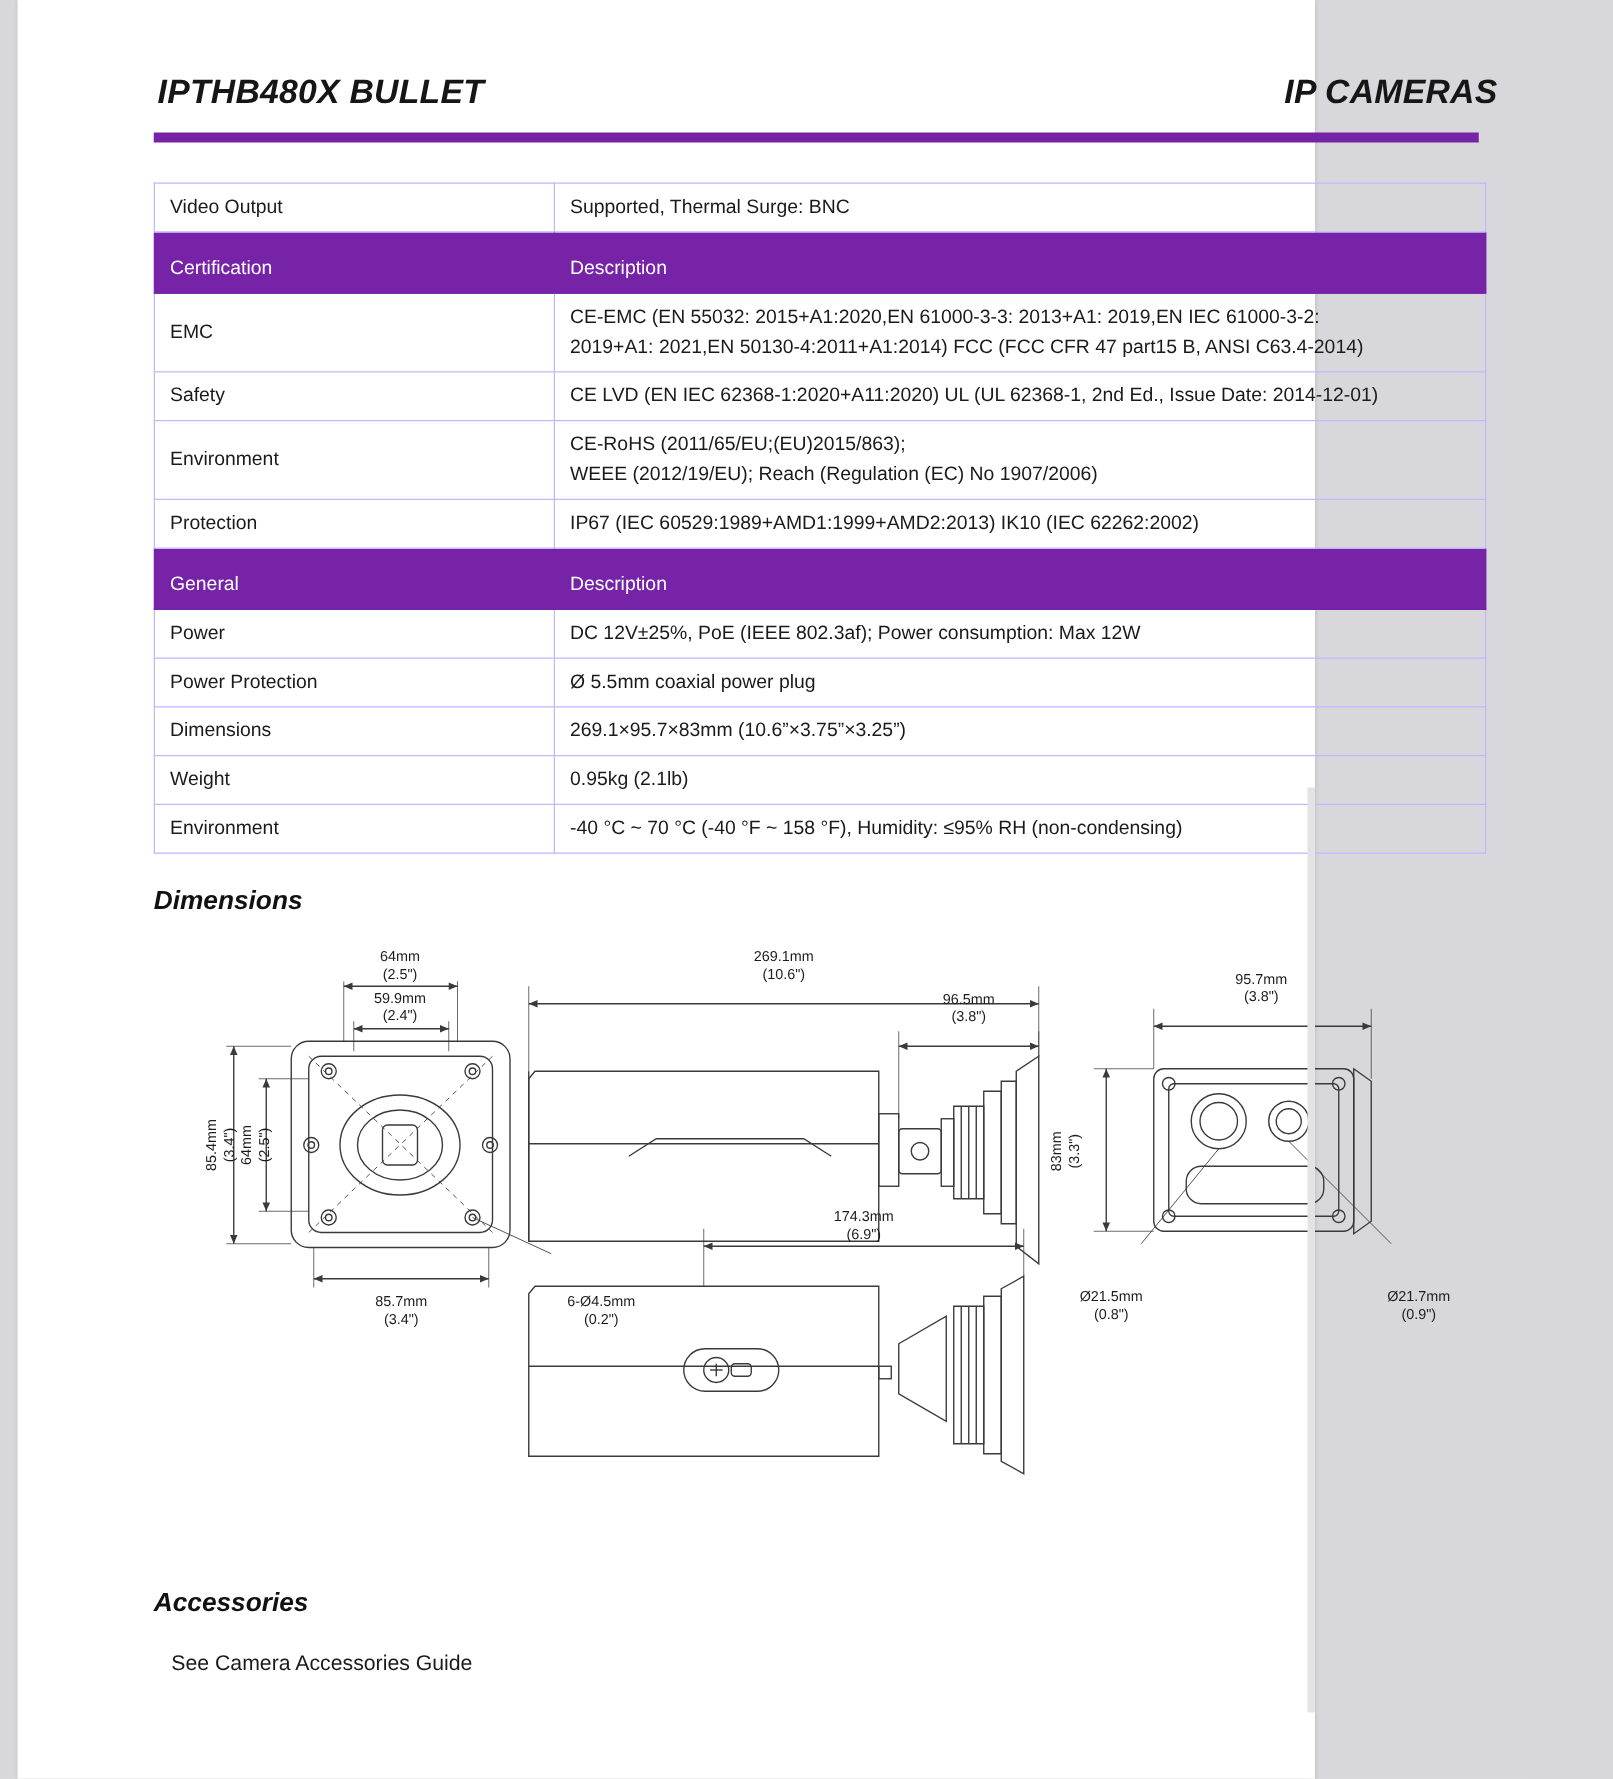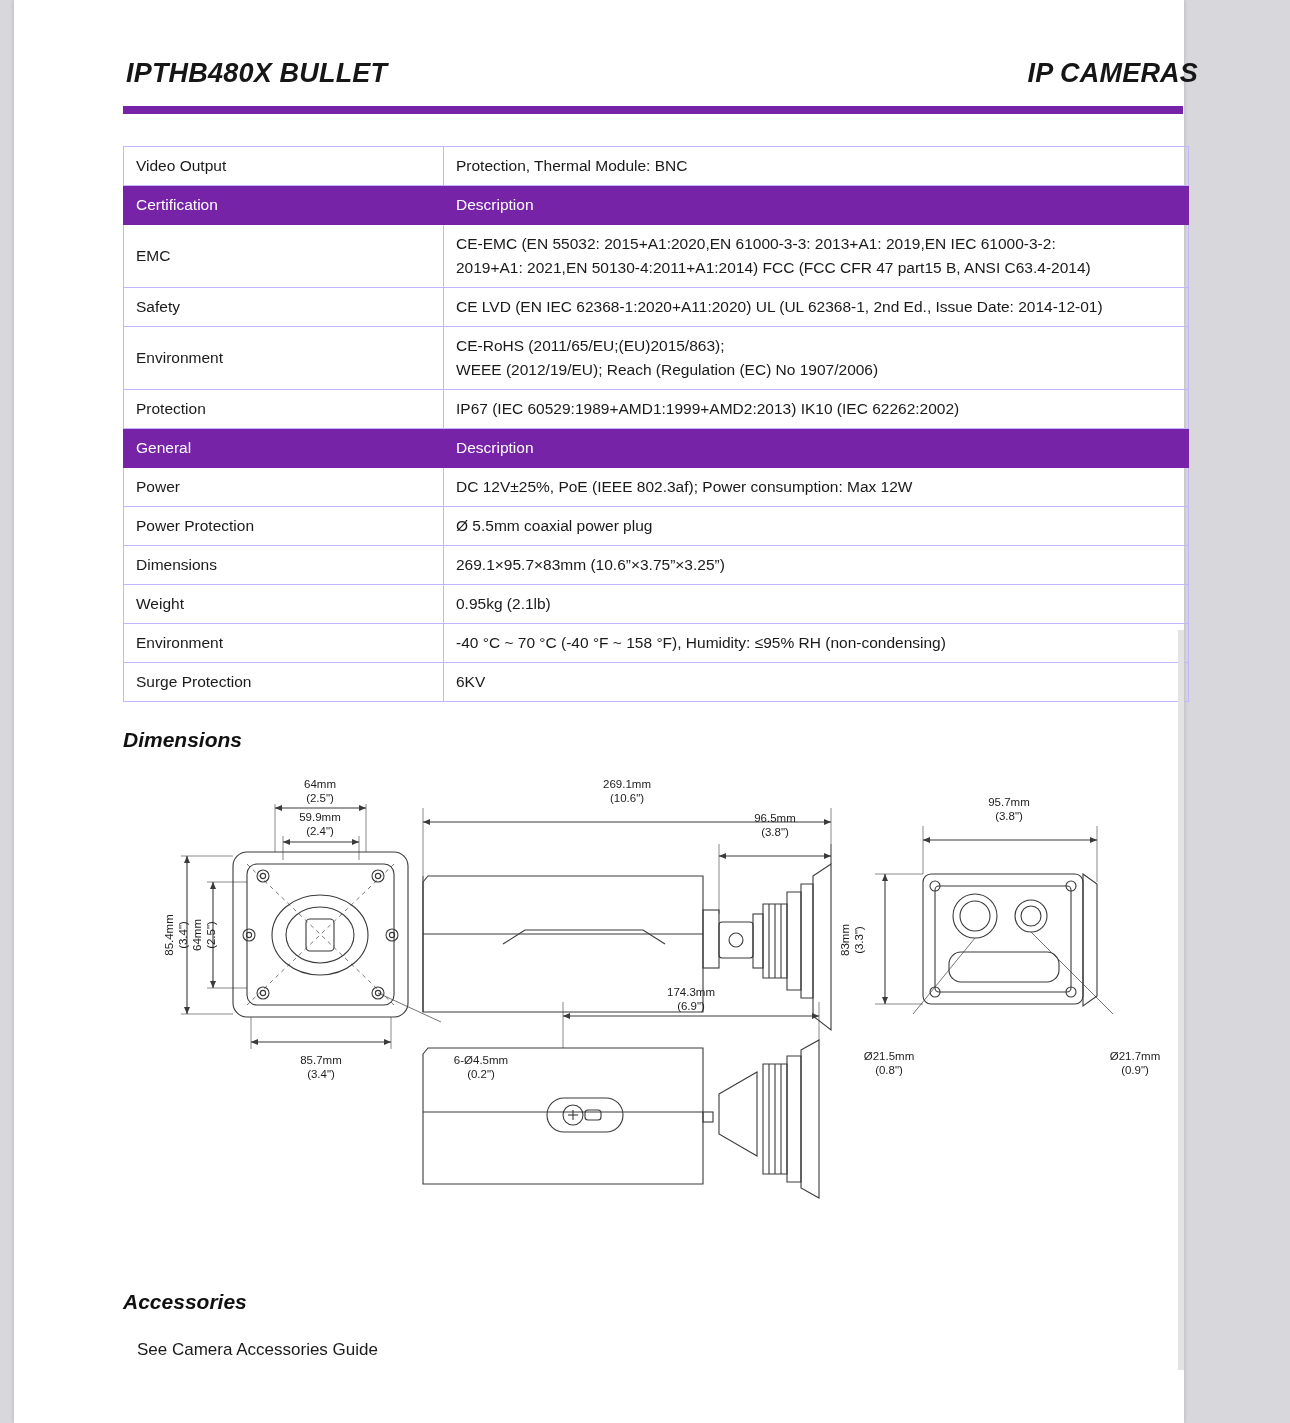--- a/index.html
+++ b/index.html
@@ -10,21 +10,21 @@
   body {
     width: 1290px;
     height: 1423px;
     font-family: "Liberation Sans", sans-serif;
     overflow: hidden;
   }
   .page {
     position: absolute;
     left: 14px;
     top: 0;
-    width: 1170px;
+    width: 1038px;
     height: 1423px;
     background: #ffffff;
     box-shadow: 0 0 4px rgba(0,0,0,0.18);
   }
   .content {
     position: absolute;
     left: 98px;
     top: 0;
     width: 1090px;
   }
@@ -76,21 +76,21 @@
     color: #1a1a1a;
     padding: 7px 12px;
     vertical-align: middle;
     line-height: 1.55;
   }
   td.col-label { width: 295px; }
   tr.section-row td {
     background: #7623a8;
     color: #ffffff;
     border-color: #7623a8;
-    padding-top: 7px;
+    padding-top: 17px;
     padding-bottom: 7px;
   }
   .cell-line { display: block; }
   
   .section-heading {
     margin-top: 26px;
     margin-left: 11px;
     font-size: 21px;
     font-weight: bold;
     font-style: italic;
@@ -131,21 +131,21 @@
       <div class="doc-title">IPTHB480X BULLET</div>
       <div class="doc-category">IP CAMERAS</div>
       <div class="header-rule"></div>
     </div>
 
     <table class="spec-table">
       <tbody>
         <tr>
           <td class="col-label">Video Output</td>
           <td>
-            <span class="cell-line">Protection, Thermal Module: BNC</span>
+            <span class="cell-line">Supported, Thermal Surge: BNC</span>
           </td>
         </tr>
         <tr class="section-row">
           <td class="col-label">Certification</td>
           <td>Description</td>
         </tr>
         <tr>
           <td class="col-label">EMC</td>
           <td>
             <span class="cell-line">CE-EMC (EN 55032: 2015+A1:2020,EN 61000-3-3: 2013+A1: 2019,EN IEC 61000-3-2:</span>
@@ -196,26 +196,20 @@
         <tr>
           <td class="col-label">Weight</td>
           <td>
             <span class="cell-line">0.95kg (2.1lb)</span>
           </td>
         </tr>
         <tr>
           <td class="col-label">Environment</td>
           <td>
             <span class="cell-line">-40 °C ~ 70 °C (-40 °F ~ 158 °F), Humidity: ≤95% RH (non-condensing)</span>
-          </td>
-        </tr>
-        <tr>
-          <td class="col-label">Surge Protection</td>
-          <td>
-            <span class="cell-line">6KV</span>
           </td>
         </tr>
       </tbody>
     </table>
 
     <div class="section-heading">Dimensions</div>
 
     <div class="drawing">
       <svg width="1066" height="500" viewBox="0 0 1066 500">
         <g fill="none" stroke="#3a3a3a" stroke-width="1.1">

